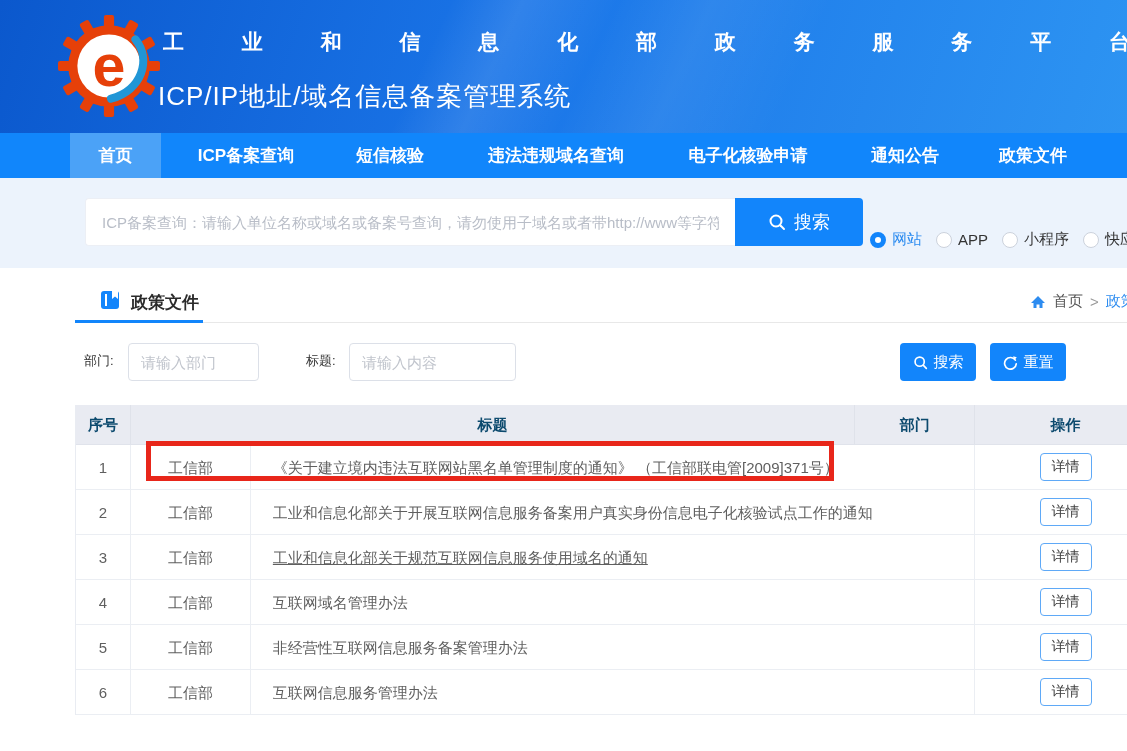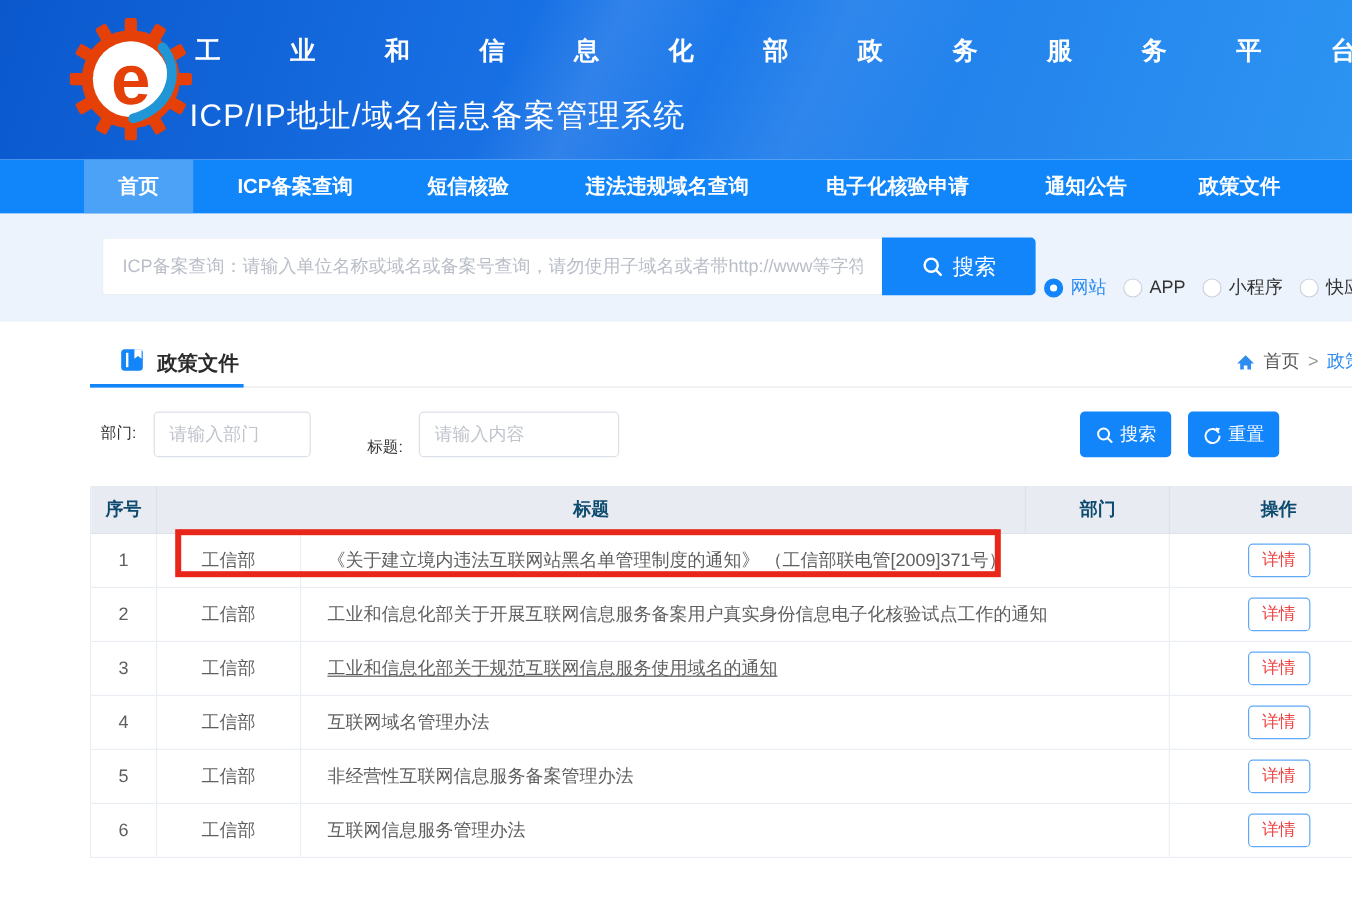--- a/index.html
+++ b/index.html
@@ -97,21 +97,21 @@
   .c-no { width:55px; }
   .c-dept { width:120px; }
   .c-title { width:725px; }
   .c-act { width:182px; }
   .td.c-no, .td.c-dept { text-align:center; line-height:45px; }
   .td.c-title { padding-left:22px; line-height:45px; white-space:nowrap; overflow:hidden; cursor:pointer; }
   .td.c-title.link-underline { text-decoration:underline; }
   .td.c-act { display:flex; align-items:center; justify-content:center; }
   .detail-btn {
     width:52px; height:28px; border:1px solid #5fa9f7; border-radius:4px; background:#fff;
-    color:#ef4444; font-size:14px; cursor:pointer; font-family:inherit;
+    color:#404040; font-size:14px; cursor:pointer; font-family:inherit;
   }
 
   .red-box {
     position:absolute; left:146px; top:441px; width:688px; height:40px;
     border:5px solid #e8261a; z-index:5; pointer-events:none;
   }
 </style>
 </head>
 <body>
 
@@ -194,21 +194,21 @@
     <svg width="16" height="16" viewBox="0 0 16 16">
       <path d="M8 2 L15 9 H12.5 V14 H9.5 V10.5 H6.5 V14 H3.5 V9 H1 Z" fill="#2d8cf0"></path>
     </svg>
     <span class="crumb-home">首页</span>
     <span class="crumb-sep">&gt;</span>
     <span class="crumb-current">政策文件</span>
   </div>
 
   <div class="f-label" style="left:84px;">部门:</div>
   <input class="f-input" style="left: 128px; width: 131px;" placeholder="请输入部门">
-  <div class="f-label" style="left:306px;margin-top:12px;">标题:</div>
+  <div class="f-label" style="left:306px;">标题:</div>
   <input class="f-input" style="left: 349px; width: 167px;" placeholder="请输入内容">
   <button class="blue-btn" style="left:900px;">
     <svg width="15" height="15" viewBox="0 0 18 18">
       <circle cx="8" cy="8" r="5.5" fill="none" stroke="#fff" stroke-width="2"></circle>
       <line x1="12.5" y1="12.5" x2="16" y2="16" stroke="#fff" stroke-width="2" stroke-linecap="round"></line>
     </svg>
     <span>搜索</span>
   </button>
   <button class="blue-btn" style="left:990px;">
     <svg width="15" height="15" viewBox="0 0 18 18">

